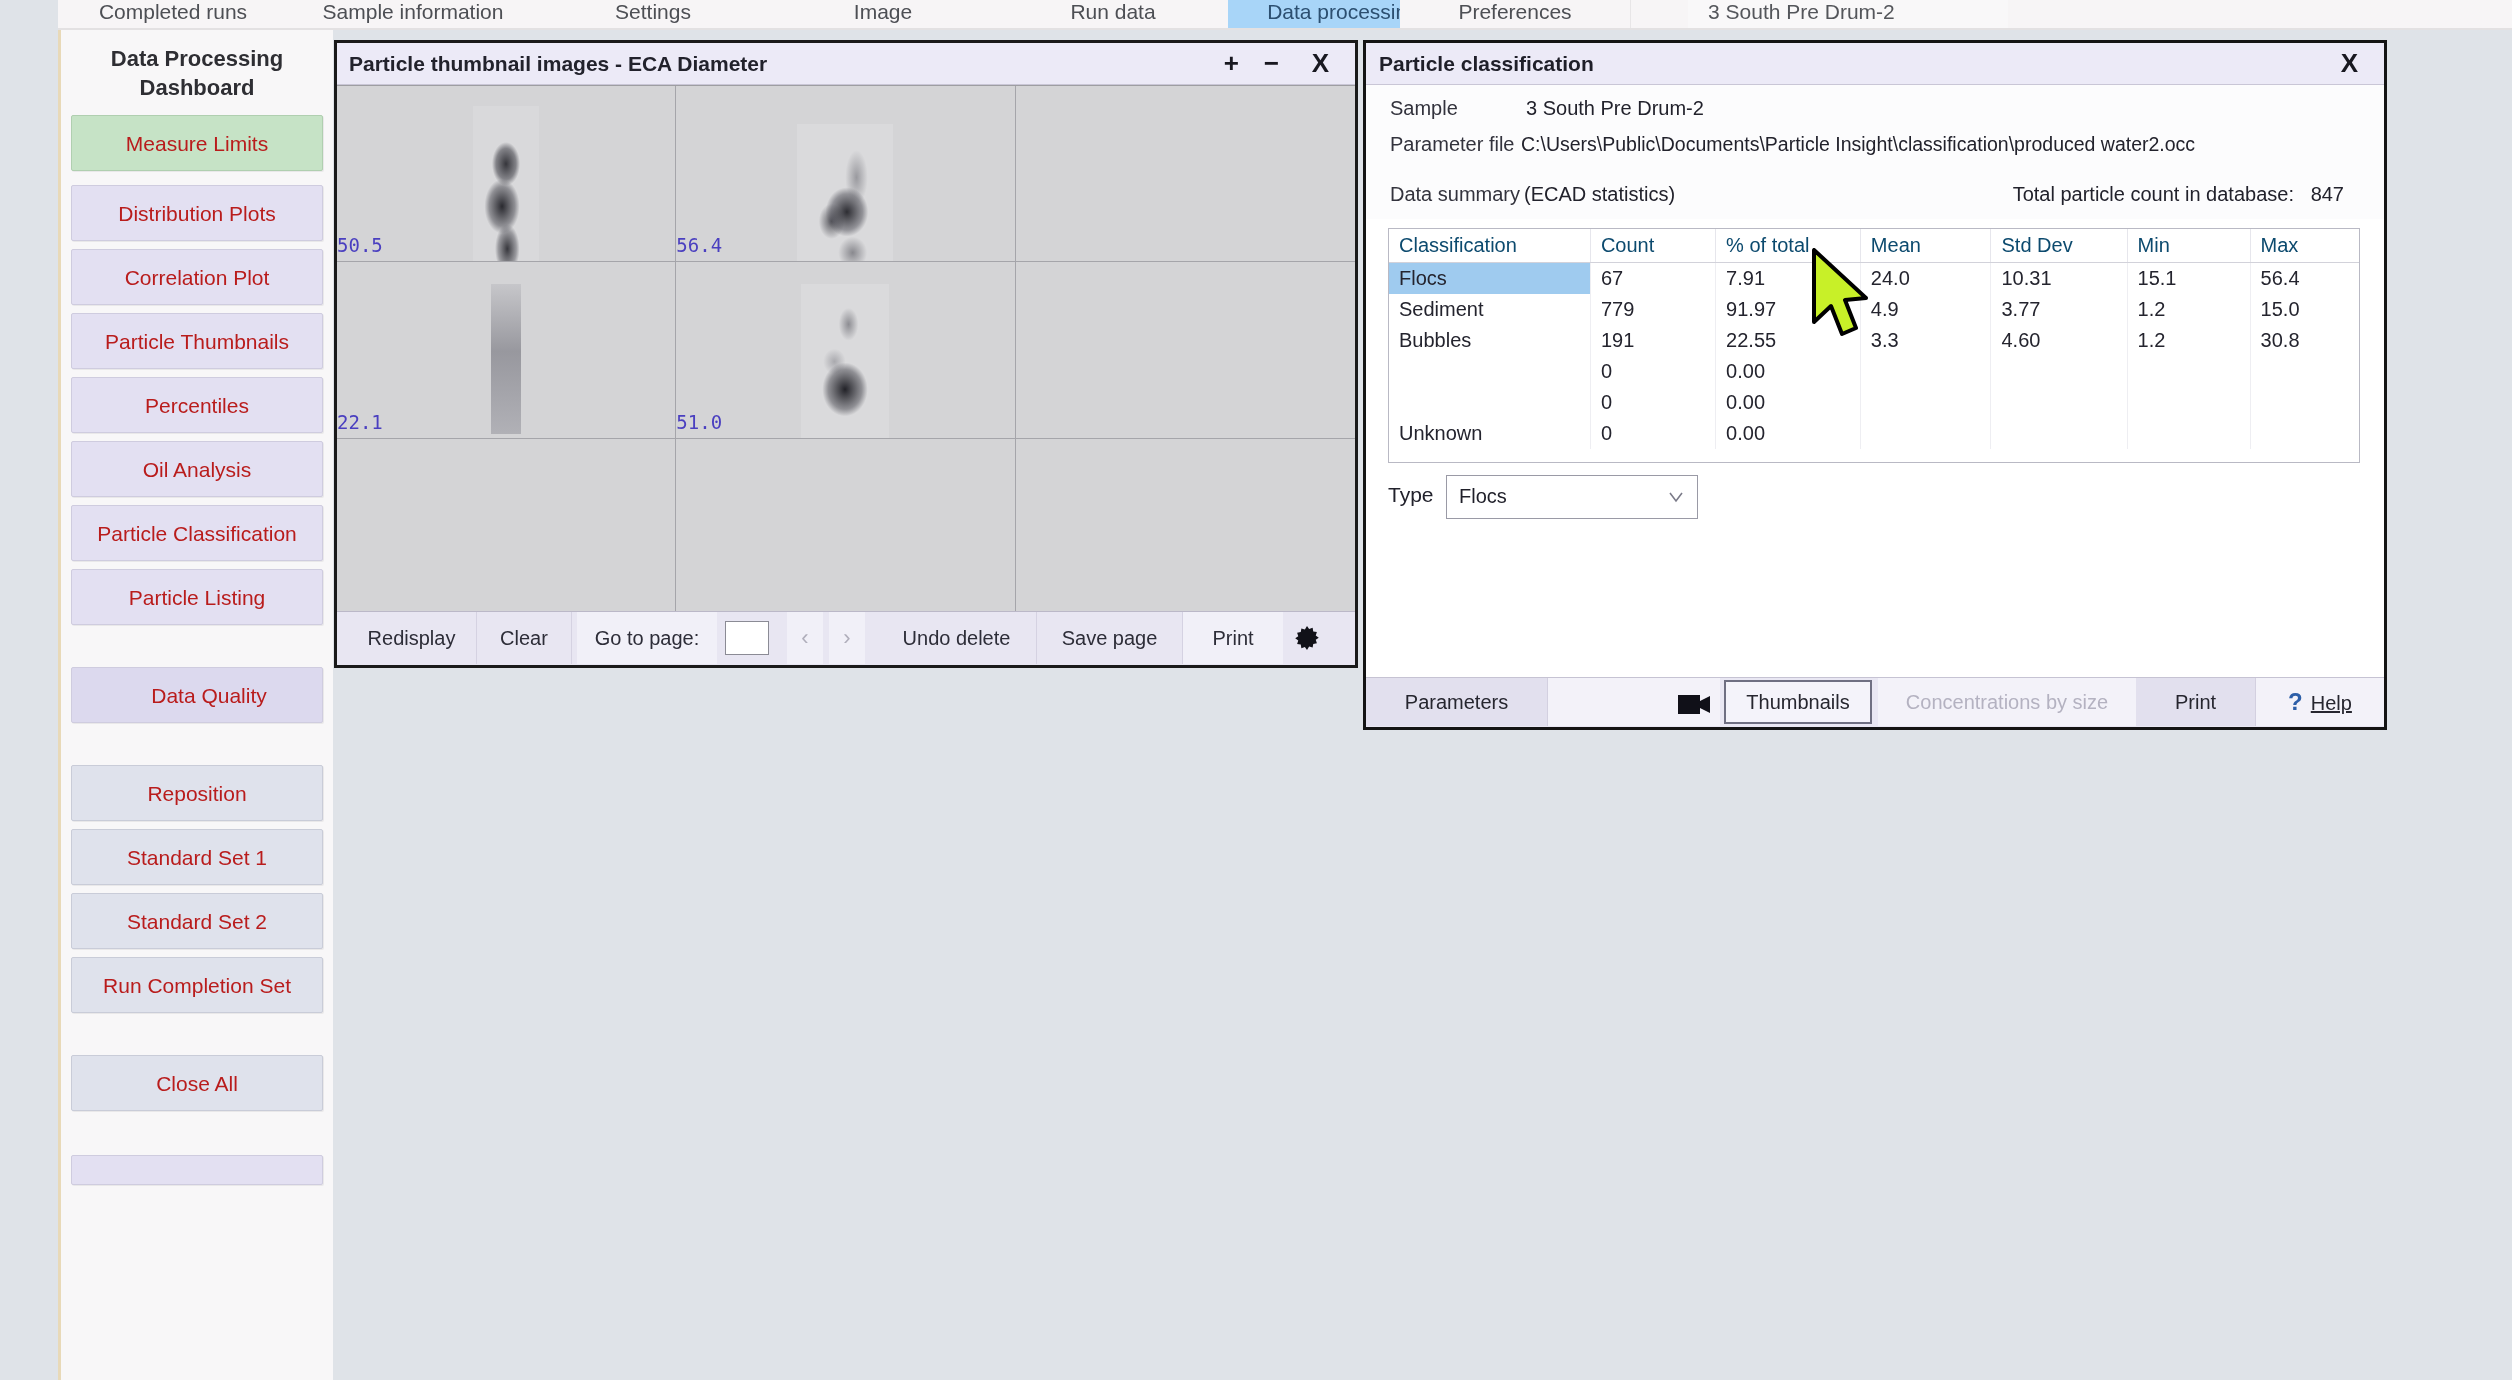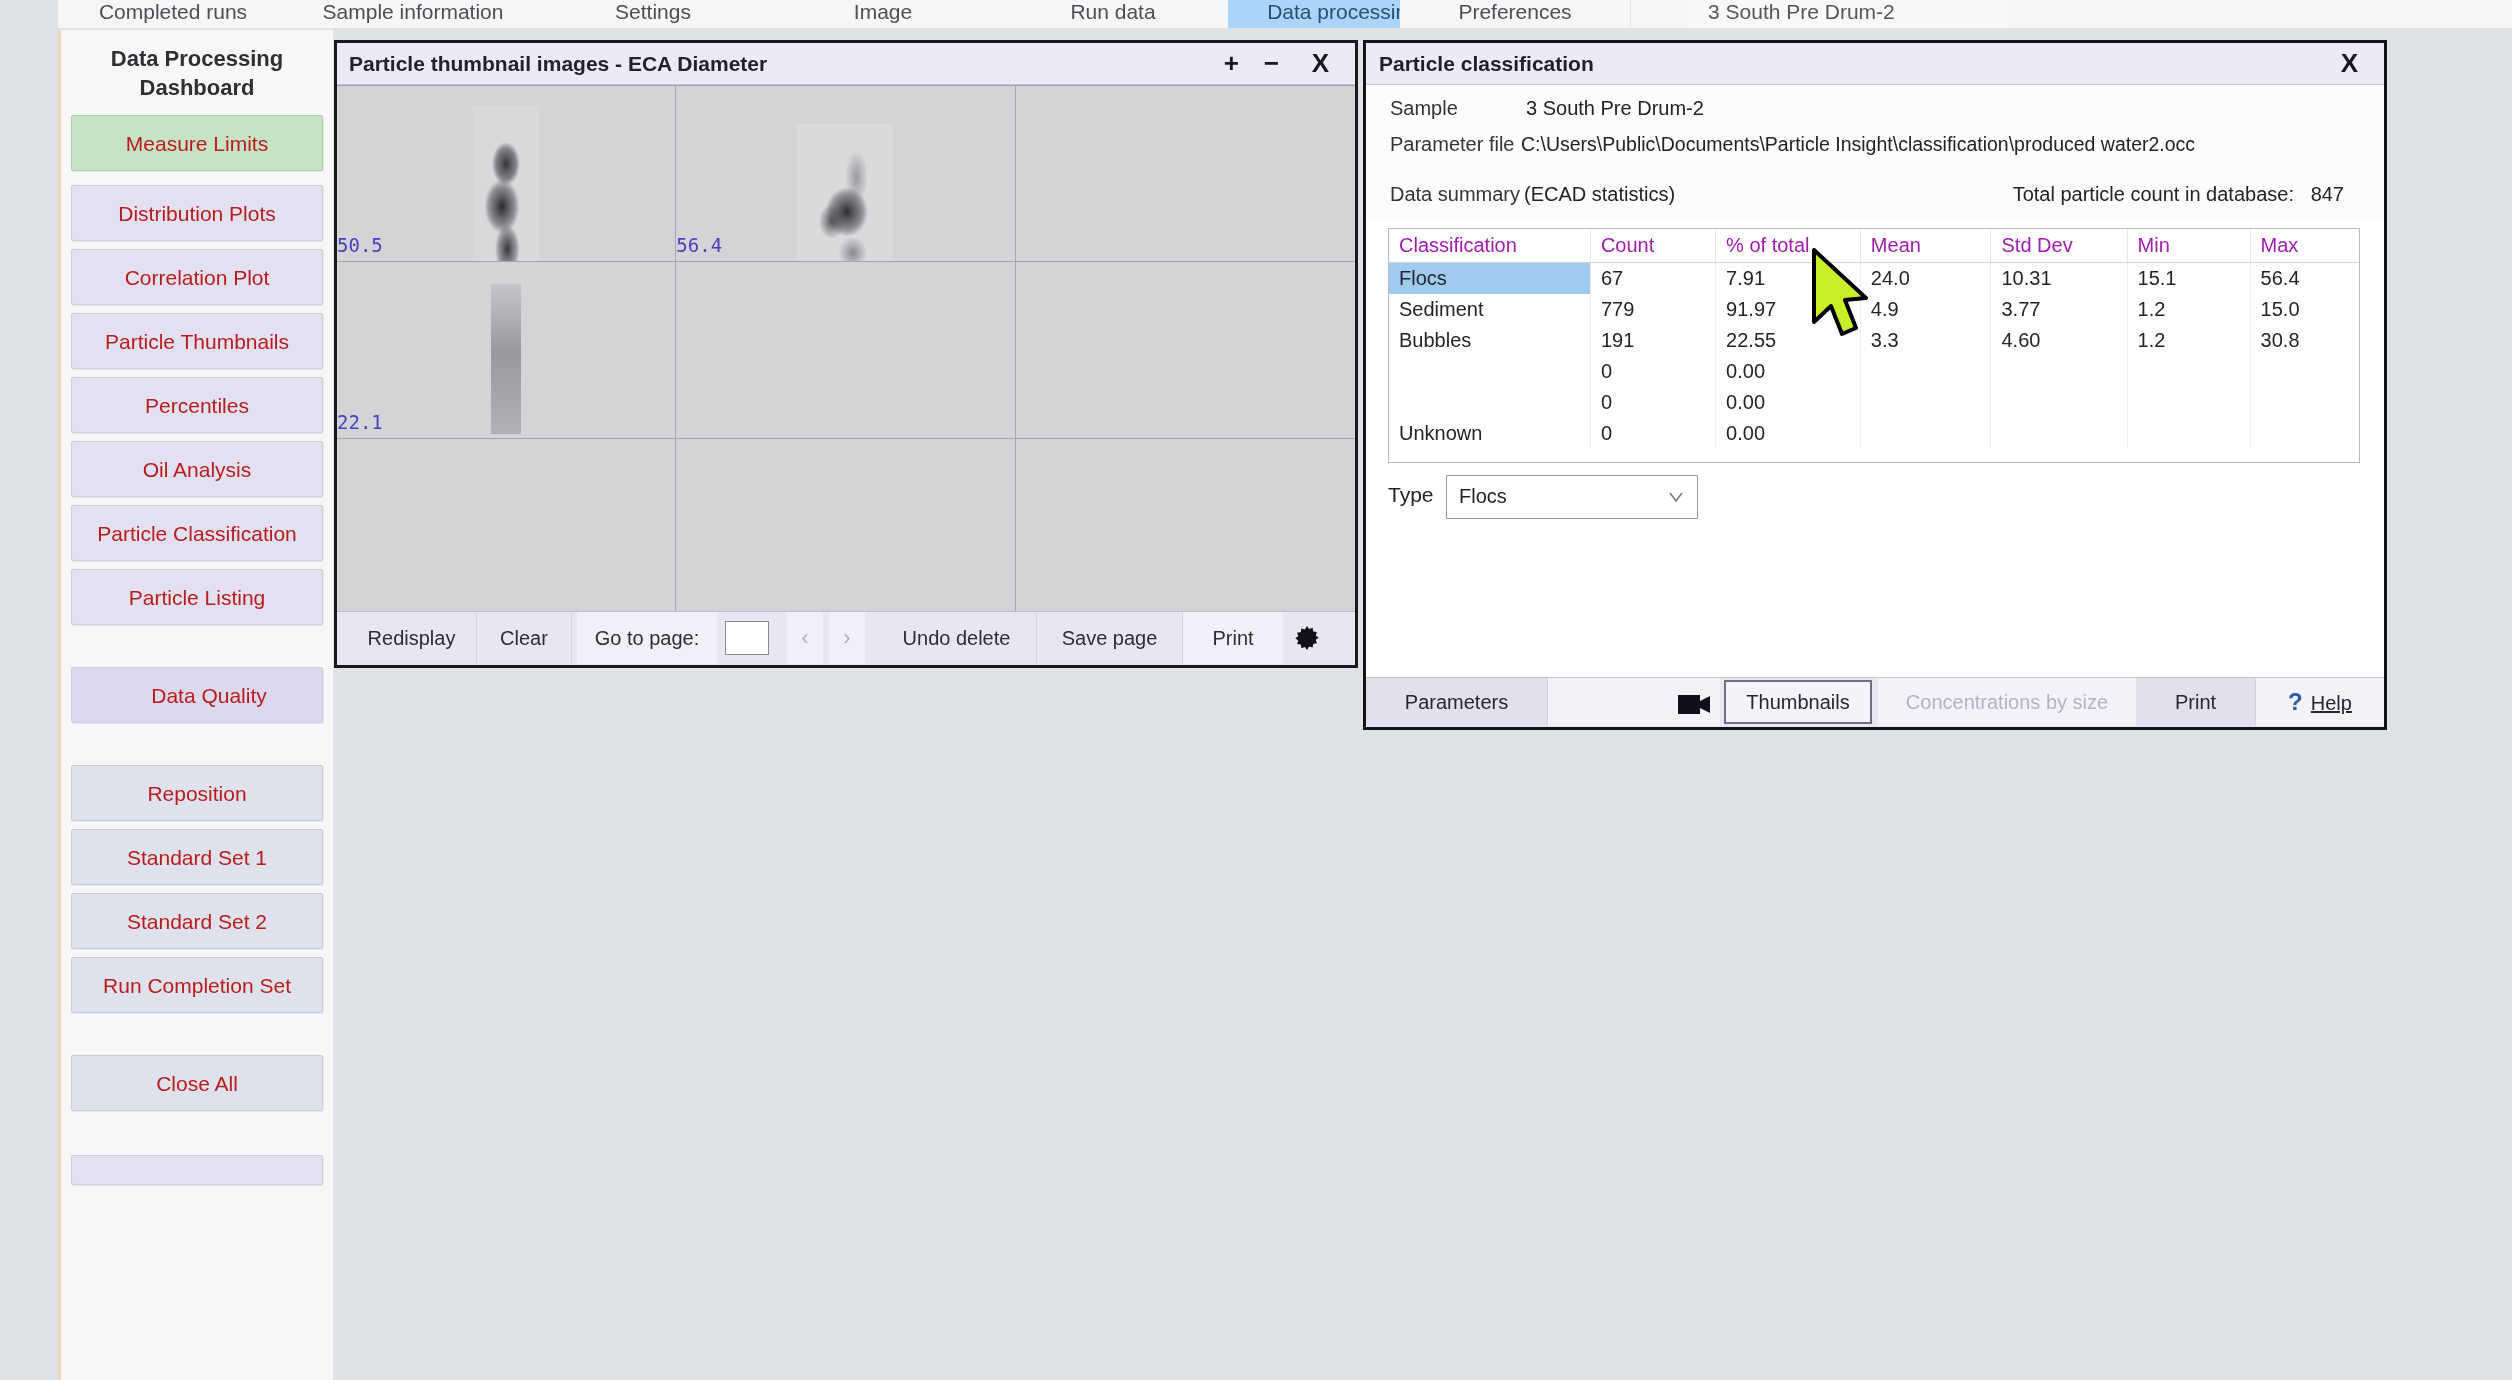--- a/index.html
+++ b/index.html
@@ -270,21 +270,21 @@
     border-collapse: collapse;
     font-size: 20px;
     color: #24242e;
   }
   table.ct th {
     text-align: left;
     font-weight: normal;
     padding: 5px 0 5px 10px;
     border-bottom: 1px solid #d2d2da;
     border-right: 1px solid #e6e6ec;
-    color: #a21caf;
+    color: #0c4a6e;
     background: #ffffff;
     height: 30px;
     box-sizing: border-box;
   }
   table.ct td {
     padding: 4px 0 4px 10px;
     height: 30px;
     border-right: 1px solid #eeeef2;
     box-sizing: border-box;
     white-space: nowrap;
@@ -509,20 +509,29 @@
       <div class="cell">
         <div class="lbl"></div>
       </div>
 
       <div class="cell">
         <div class="img" style="top:22px;width:30px;height:150px;
              background:
                linear-gradient(to bottom, rgba(180,180,185,0.5) 0%, rgba(130,130,138,0.75) 45%, rgba(150,150,158,0.6) 100%),
                #d9d9db;"></div>
         <div class="lbl">22.1</div>
+      </div>
+      <div class="cell">
+        <div class="img" style="top:22px;width:88px;height:155px;
+             background:
+               radial-gradient(ellipse 27px 32px at 50% 68%, rgba(28,28,34,0.97) 0%, rgba(70,70,78,0.5) 62%, rgba(0,0,0,0) 84%),
+               radial-gradient(ellipse 12px 20px at 54% 26%, rgba(90,90,98,0.6) 0%, rgba(0,0,0,0) 82%),
+               radial-gradient(ellipse 14px 16px at 38% 50%, rgba(110,110,118,0.45) 0%, rgba(0,0,0,0) 80%),
+               #dadadc;"></div>
+        <div class="lbl">51.0</div>
       </div>
       <div class="cell">
         <div class="lbl"></div>
       </div>
 
       <div class="cell">
         <div class="lbl"></div>
       </div>
       <div class="cell">
         <div class="lbl"></div>

